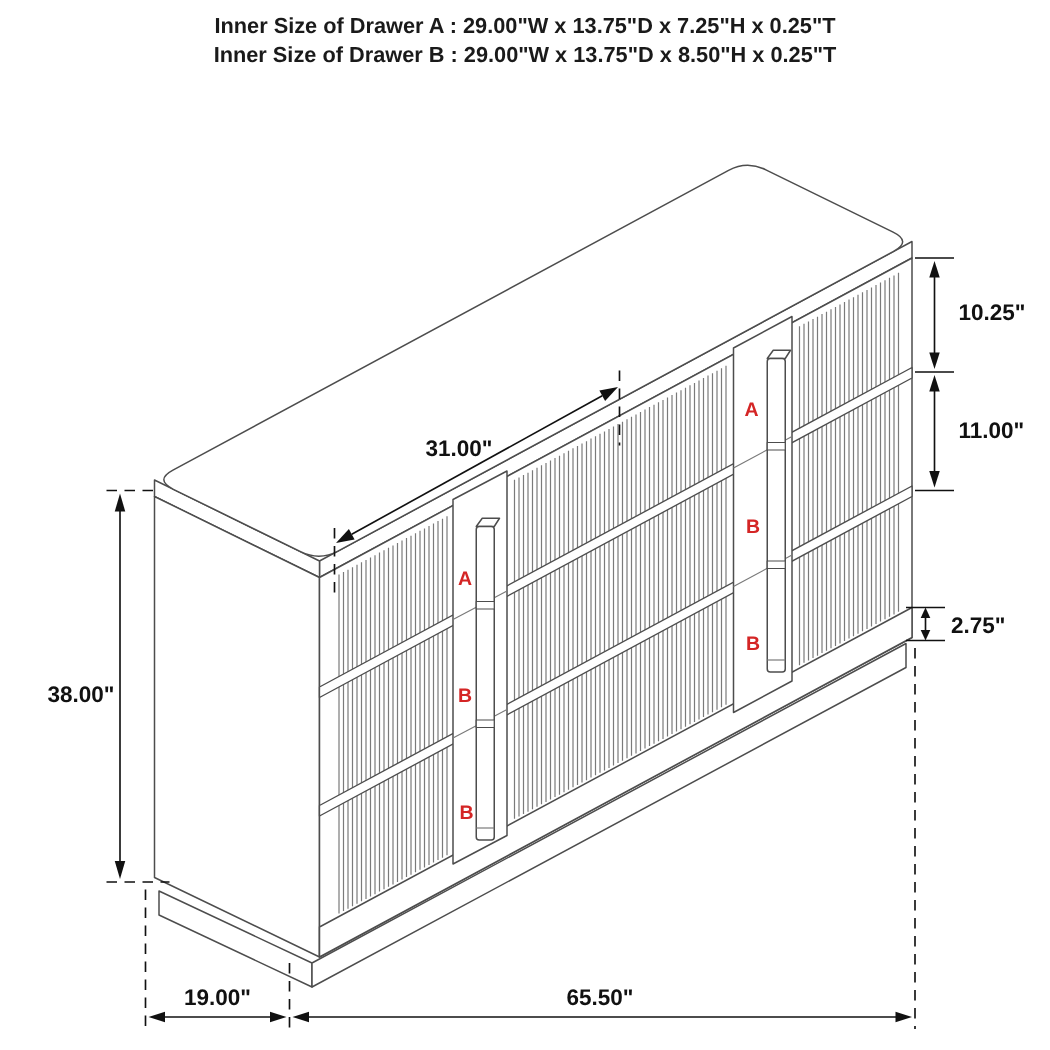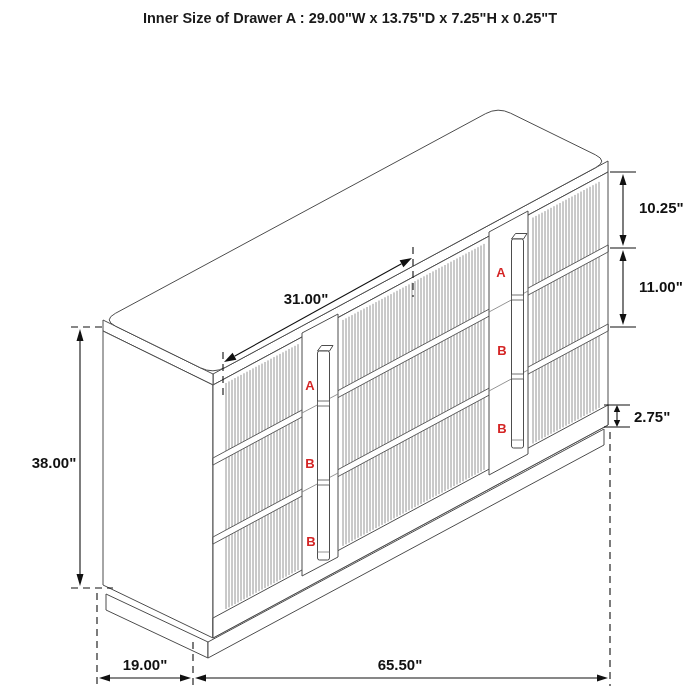--- a/index.html
+++ b/index.html
@@ -16,20 +16,21 @@
   .dim-text{font:bold 15px "Liberation Sans", sans-serif;fill:#111111;}
   .drawer-letter{font:bold 13px "Liberation Sans", sans-serif;text-anchor:middle;}
 </style>
 </head>
 <body>
 
 <div class="page">
 
   <div class="header">
     <div>Inner Size of Drawer A : 29.00"W x 13.75"D x 7.25"H x 0.25"T</div>
+    <div>Inner Size of Drawer B : 29.00"W x 13.75"D x 8.50"H x 0.25"T</div>
   </div>
 
   <svg width="700" height="700" viewBox="0 0 700 700">
 
     <g>
       <path class="face" d="M213,374 L608,161 L608,172 L213,385 Z"></path>
       <path class="face" d="M103,320 L213,374 L213,385 L103,331 Z"></path>
       <path class="face" d="M115.6,326.2 L200.4,367.8 Q213,374 225.3,367.4 L595.7,167.6 Q608,161 595.4,154.8
                L510.6,113.2 Q498,107 485.7,113.6 L115.3,313.4 Q103,320 115.6,326.2 Z"></path>
     </g>

